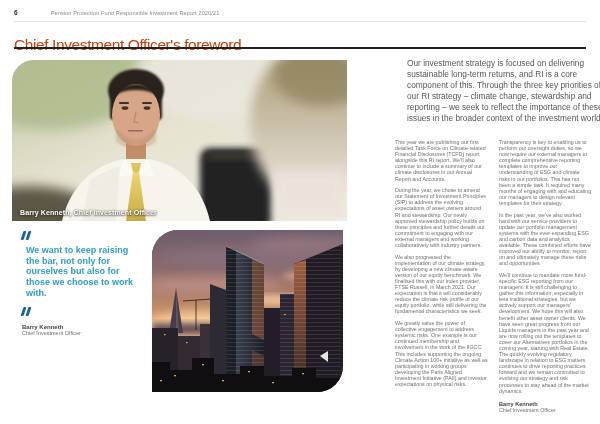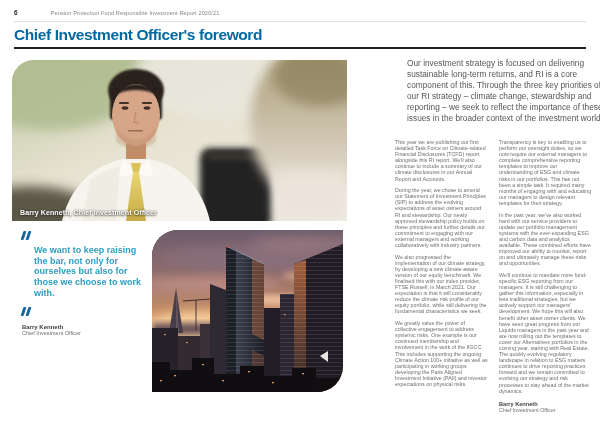--- a/index.html
+++ b/index.html
@@ -10,21 +10,21 @@
   }
   .abs{position:absolute;}
 
   
   .runhead{top:9px;left:14px;right:14px;display:flex;align-items:baseline;}
   .pagenum{font-size:6.5px;font-weight:700;color:#231f20;}
   .runtitle{font-size:5.6px;color:#85878a;margin-left:33px;letter-spacing:.1px;}
   .runrule{top:21px;left:14px;right:14px;height:1px;background:#e0e0e0;}
 
   
-  .pagetitle{top:26px;left:14px;font-size:15.5px;font-weight:700;color:#0369a1;letter-spacing:-.4px;}
+  .pagetitle{top:36px;left:14px;font-size:15.5px;font-weight:400;color:#c2410c;letter-spacing:-.4px;}
   .titlerule{top:47px;left:14px;right:14px;height:2px;background:#231f20;}
 
   
   .photo-top{left:12px;top:60px;width:335px;height:161px;border-radius:22px 0 0 0;overflow:hidden;background:#e7e3d4;}
   .photo-top svg{display:block;}
   .photo-caption{position:absolute;left:8px;bottom:5px;color:#ffffff;font-size:7px;font-weight:700;
     text-shadow:0 0 2px rgba(40,40,30,.85),0 1px 2px rgba(40,40,30,.7);letter-spacing:.1px;}
 
   
   .intro{left:395px;top:58px;width:197px;font-size:8.3px;line-height:11.1px;color:#55565a;margin-left:12px;}
@@ -33,21 +33,21 @@
   .cols{left:395px;top:139px;width:198px;display:flex;gap:11px;}
   .col{width:93px;font-size:5.3px;line-height:6.1px;color:#6d6e71;}
   .col p{margin:0 0 5.5px 0;}
   .sig-name{font-size:5.6px;font-weight:700;color:#414042;margin-top:7px;}
   .sig-title{font-size:5.3px;color:#6d6e71;}
 
   
   .quote{left:22px;top:226px;width:118px;}
   .qmark{display:inline-block;height:9px;margin-bottom:3px;}
   .qmark i{display:inline-block;width:3.2px;height:9px;background:#1565a0;transform:skewX(-18deg);margin-right:2.2px;border-radius:1px;}
-  .qtext{font-size:9px;font-weight:700;color:#2e9dc3;line-height:10.7px;margin:1px 0 3px 12px;width:114px;}
+  .qtext{font-size:9px;font-weight:700;color:#2e9dc3;line-height:10.7px;margin:1px 0 3px 4px;width:114px;}
   .qauthor{font-size:6px;font-weight:700;color:#414042;margin-top:4px;}
   .qauthor-title{font-size:5.5px;color:#6d6e71;}
 
   
   .photo-bottom{left:152px;top:230px;width:191px;height:162px;border-radius:26px 0 26px 0;overflow:hidden;background:#3a2f33;}
   .photo-bottom svg{display:block;}
 </style>
 </head>
 <body>
 

